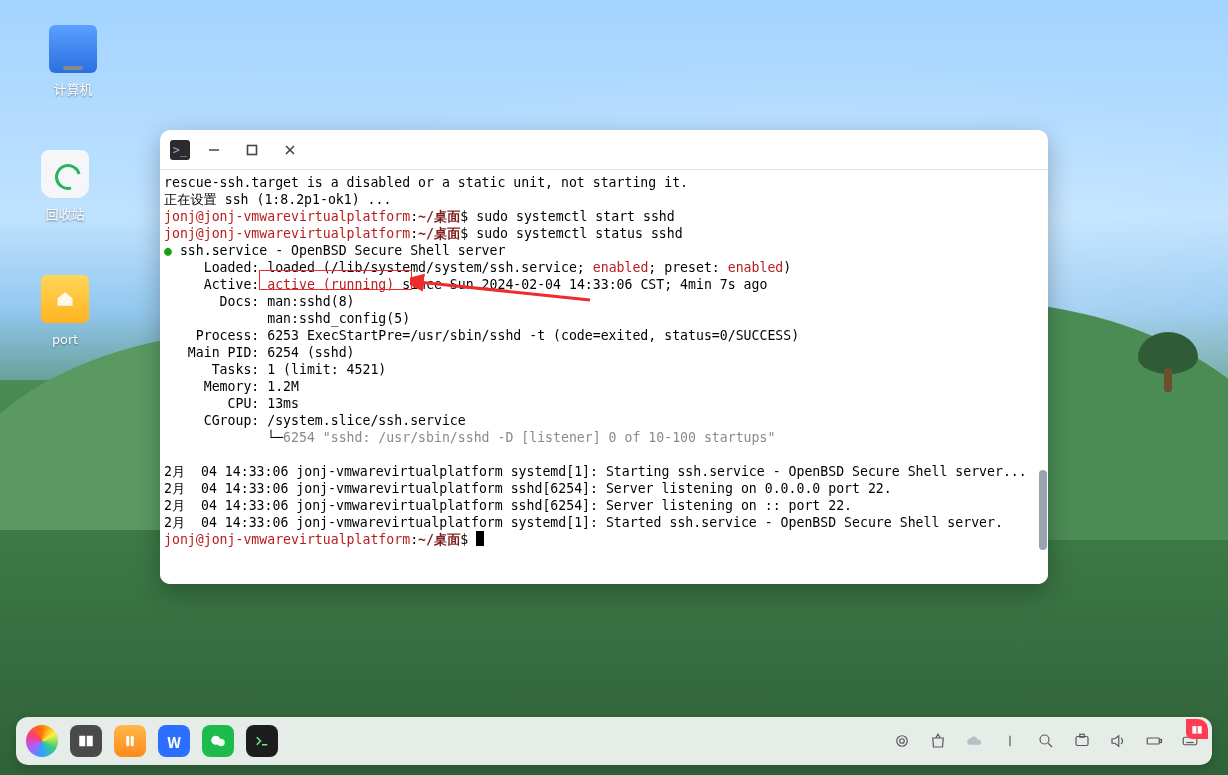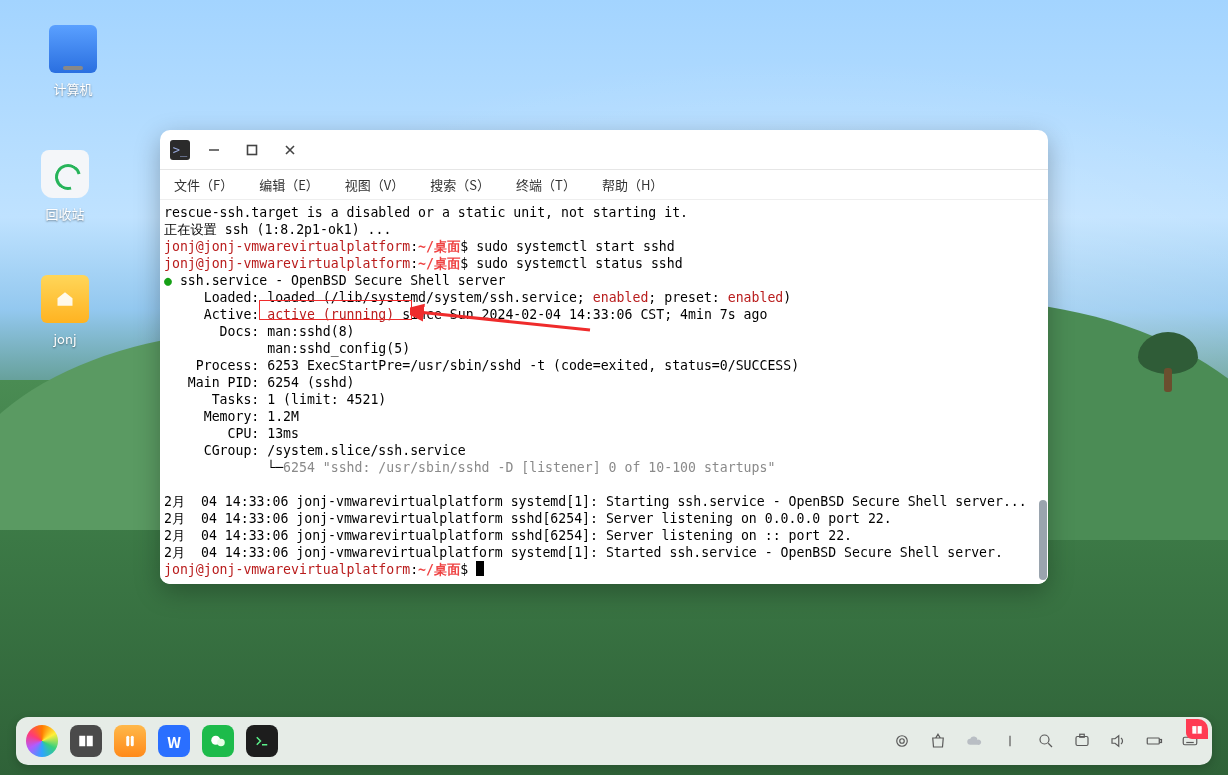--- a/index.html
+++ b/index.html
@@ -47,21 +47,21 @@
 .menubar .menu-item{cursor:pointer;padding:4px 2px;}
 
 .term-area{flex:1;position:relative;background:#fff;}
 .terminal{
   position:absolute; inset:0 10px 2px 0;
   padding:4px 4px 4px 4px;
   font-family:"DejaVu Sans Mono","Noto Sans Mono",Consolas,monospace;
   font-size:13.2px; line-height:17px; white-space:pre; overflow:hidden; color:#000;
 }
 .terminal .green{color:#b91c1c;font-weight:400;}
-.terminal .blue{color:#ef4444;font-weight:600;}
+.terminal .blue{color:#7f1d1d;font-weight:600;}
 .terminal .gray{color:#8a8a8a;}
 .terminal .dot{color:#16a016;font-weight:bold;}
 .cursor{display:inline-block;width:8px;height:15px;background:#000;vertical-align:-2px;}
 
 .redbox{position:absolute;border:1.5px solid #ef2b2b;pointer-events:none;}
 .arrow{position:absolute;pointer-events:none;}
 .scrollbar{position:absolute;right:1px;top:300px;width:8px;height:80px;background:#9aa4ae;border-radius:4px;}
 
 
 .taskbar{
@@ -102,49 +102,41 @@
 <div id="di-trash" class="desktop-icon">
   <div class="glyph"></div>
   <div class="label">回收站</div>
 </div>
 <div id="di-home" class="desktop-icon">
   <div class="glyph">
     <svg viewBox="0 0 24 24">
         <path d="M3 11l9-7 9 7v9H3z" fill="#fff" opacity=".9"></path>
       </svg>
   </div>
-  <div class="label">jonj</div>
+  <div class="label">port</div>
 </div>
 
 <div class="window">
   <div class="titlebar">
     <div class="app-icon">&gt;_</div>
     <div class="win-btn">
         <svg viewBox="0 0 12 12">
           <path d="M1 6h10"></path>
         </svg>
       </div>
     <div class="win-btn">
         <svg viewBox="0 0 12 12">
           <rect x="1.5" y="1.5" width="9" height="9"></rect>
         </svg>
       </div>
     <div class="win-btn">
         <svg viewBox="0 0 12 12">
           <path d="M2 2l8 8M10 2l-8 8"></path>
         </svg>
       </div>
-  </div>
-  <div class="menubar">
-    <span class="menu-item">文件（F）</span>
-    <span class="menu-item">编辑（E）</span>
-    <span class="menu-item">视图（V）</span>
-    <span class="menu-item">搜索（S）</span>
-    <span class="menu-item">终端（T）</span>
-    <span class="menu-item">帮助（H）</span>
   </div>
 
   <div class="term-area">
     <div class="terminal"><span>rescue-ssh.target is a disabled or a static unit, not starting it.</span>
 <span>正在设置 ssh (1:8.2p1-ok1) ...</span>
 <span class="green">jonj@jonj-vmwarevirtualplatform</span><span>:</span><span class="blue">~/桌面</span><span>$</span><span> sudo systemctl start sshd</span>
 <span class="green">jonj@jonj-vmwarevirtualplatform</span><span>:</span><span class="blue">~/桌面</span><span>$</span><span> sudo systemctl status sshd</span>
 <span class="dot">●</span><span> ssh.service - OpenBSD Secure Shell server</span>
 <span>     Loaded: loaded (/lib/systemd/system/ssh.service; </span><span class="green">enabled</span><span>; preset: </span><span class="green">enabled</span><span>)</span>
 <span>     Active: </span><span class="green">active (running)</span><span> since Sun 2024-02-04 14:33:06 CST; 4min 7s ago</span>

